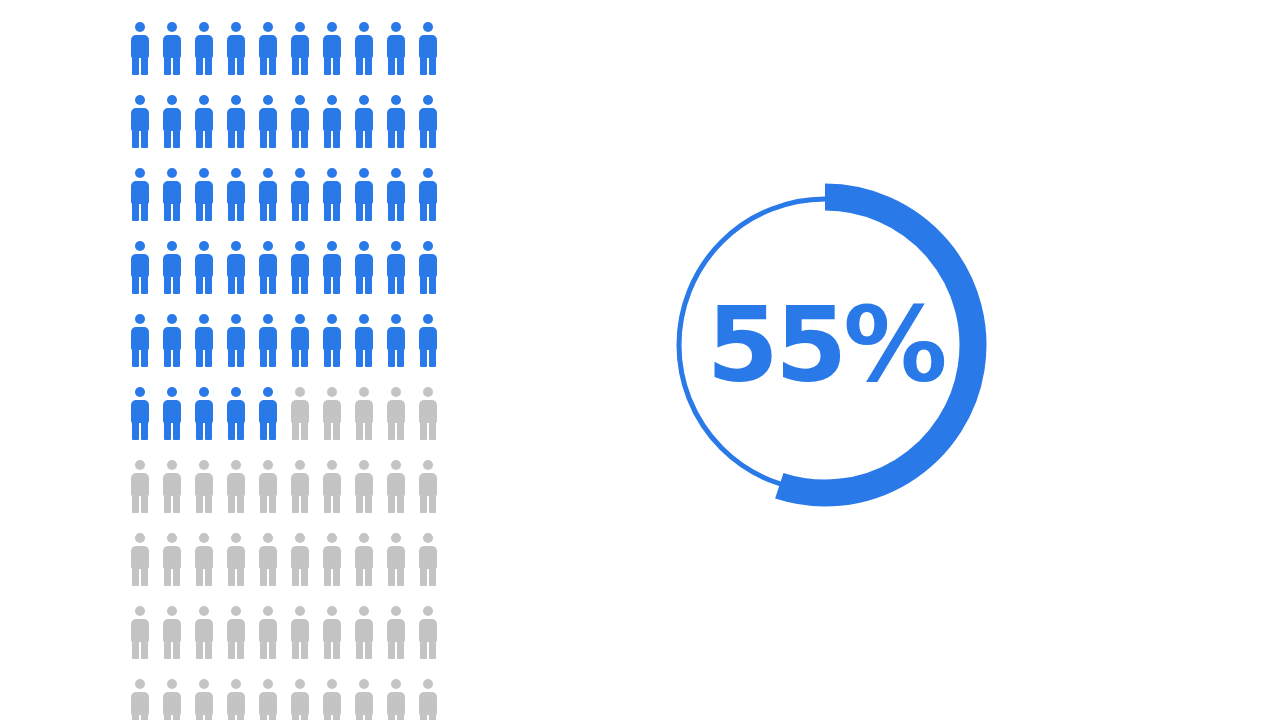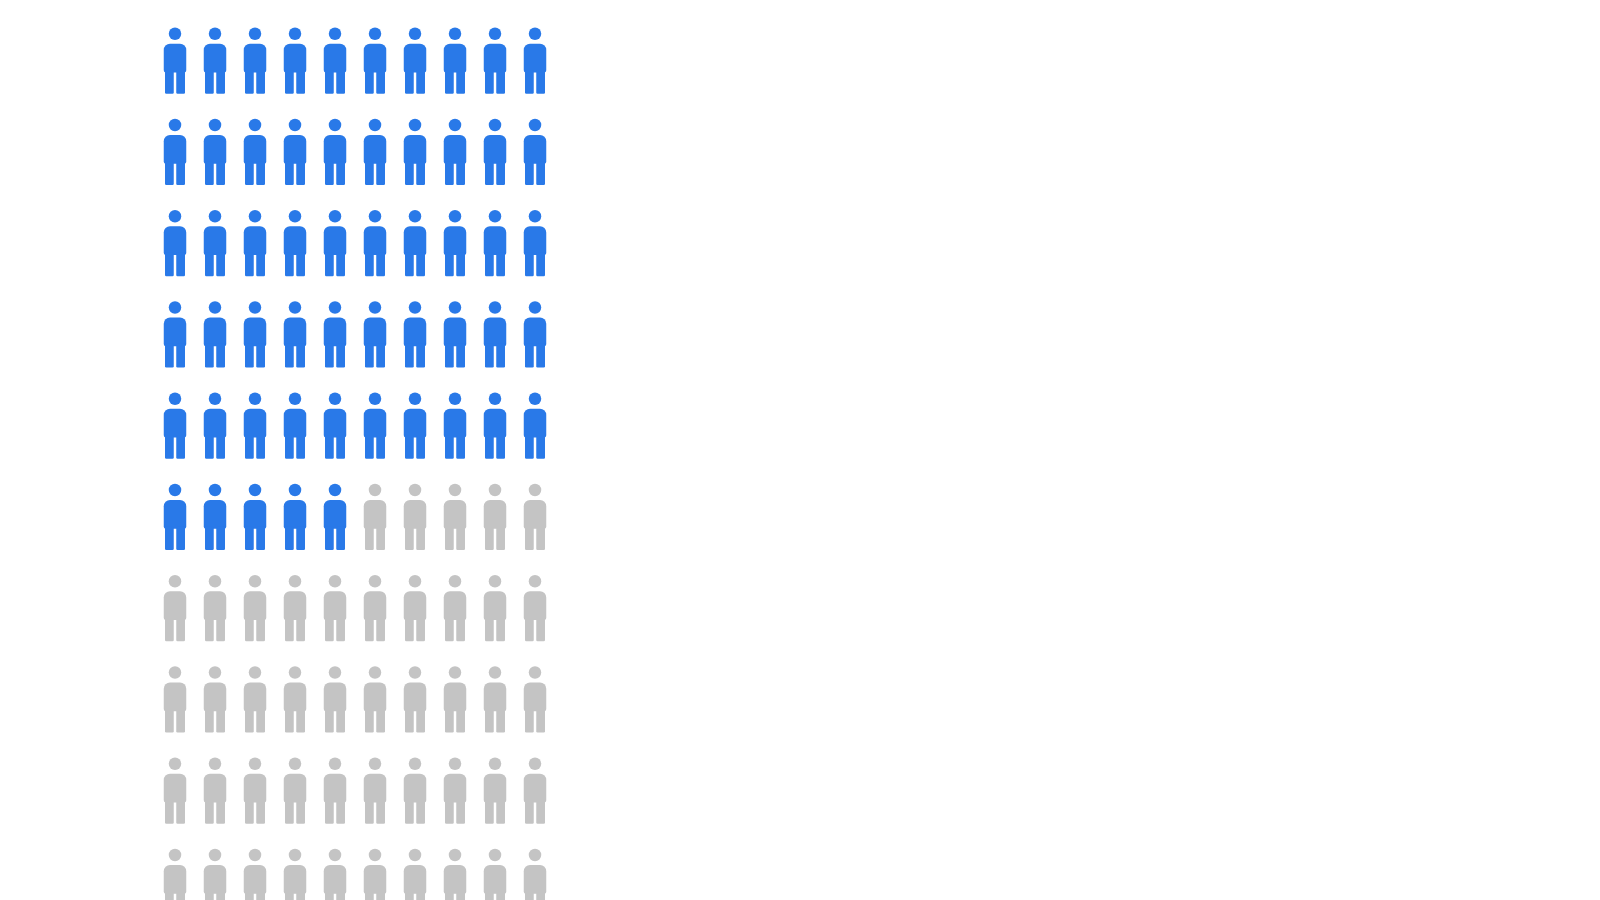--- a/index.html
+++ b/index.html
@@ -114,14 +114,24 @@
       <div class="picto-row"><span class="figure" style="color: rgb(41, 121, 232);"><span class="fig-head"></span><span class="fig-body"></span><span class="fig-leg-l"></span><span class="fig-leg-r"></span></span><span class="figure" style="color: rgb(41, 121, 232);"><span class="fig-head"></span><span class="fig-body"></span><span class="fig-leg-l"></span><span class="fig-leg-r"></span></span><span class="figure" style="color: rgb(41, 121, 232);"><span class="fig-head"></span><span class="fig-body"></span><span class="fig-leg-l"></span><span class="fig-leg-r"></span></span><span class="figure" style="color: rgb(41, 121, 232);"><span class="fig-head"></span><span class="fig-body"></span><span class="fig-leg-l"></span><span class="fig-leg-r"></span></span><span class="figure" style="color: rgb(41, 121, 232);"><span class="fig-head"></span><span class="fig-body"></span><span class="fig-leg-l"></span><span class="fig-leg-r"></span></span><span class="figure" style="color: rgb(41, 121, 232);"><span class="fig-head"></span><span class="fig-body"></span><span class="fig-leg-l"></span><span class="fig-leg-r"></span></span><span class="figure" style="color: rgb(41, 121, 232);"><span class="fig-head"></span><span class="fig-body"></span><span class="fig-leg-l"></span><span class="fig-leg-r"></span></span><span class="figure" style="color: rgb(41, 121, 232);"><span class="fig-head"></span><span class="fig-body"></span><span class="fig-leg-l"></span><span class="fig-leg-r"></span></span><span class="figure" style="color: rgb(41, 121, 232);"><span class="fig-head"></span><span class="fig-body"></span><span class="fig-leg-l"></span><span class="fig-leg-r"></span></span><span class="figure" style="color: rgb(41, 121, 232);"><span class="fig-head"></span><span class="fig-body"></span><span class="fig-leg-l"></span><span class="fig-leg-r"></span></span></div>
       <div class="picto-row"><span class="figure" style="color: rgb(41, 121, 232);"><span class="fig-head"></span><span class="fig-body"></span><span class="fig-leg-l"></span><span class="fig-leg-r"></span></span><span class="figure" style="color: rgb(41, 121, 232);"><span class="fig-head"></span><span class="fig-body"></span><span class="fig-leg-l"></span><span class="fig-leg-r"></span></span><span class="figure" style="color: rgb(41, 121, 232);"><span class="fig-head"></span><span class="fig-body"></span><span class="fig-leg-l"></span><span class="fig-leg-r"></span></span><span class="figure" style="color: rgb(41, 121, 232);"><span class="fig-head"></span><span class="fig-body"></span><span class="fig-leg-l"></span><span class="fig-leg-r"></span></span><span class="figure" style="color: rgb(41, 121, 232);"><span class="fig-head"></span><span class="fig-body"></span><span class="fig-leg-l"></span><span class="fig-leg-r"></span></span><span class="figure" style="color: rgb(41, 121, 232);"><span class="fig-head"></span><span class="fig-body"></span><span class="fig-leg-l"></span><span class="fig-leg-r"></span></span><span class="figure" style="color: rgb(41, 121, 232);"><span class="fig-head"></span><span class="fig-body"></span><span class="fig-leg-l"></span><span class="fig-leg-r"></span></span><span class="figure" style="color: rgb(41, 121, 232);"><span class="fig-head"></span><span class="fig-body"></span><span class="fig-leg-l"></span><span class="fig-leg-r"></span></span><span class="figure" style="color: rgb(41, 121, 232);"><span class="fig-head"></span><span class="fig-body"></span><span class="fig-leg-l"></span><span class="fig-leg-r"></span></span><span class="figure" style="color: rgb(41, 121, 232);"><span class="fig-head"></span><span class="fig-body"></span><span class="fig-leg-l"></span><span class="fig-leg-r"></span></span></div>
       <div class="picto-row"><span class="figure" style="color: rgb(41, 121, 232);"><span class="fig-head"></span><span class="fig-body"></span><span class="fig-leg-l"></span><span class="fig-leg-r"></span></span><span class="figure" style="color: rgb(41, 121, 232);"><span class="fig-head"></span><span class="fig-body"></span><span class="fig-leg-l"></span><span class="fig-leg-r"></span></span><span class="figure" style="color: rgb(41, 121, 232);"><span class="fig-head"></span><span class="fig-body"></span><span class="fig-leg-l"></span><span class="fig-leg-r"></span></span><span class="figure" style="color: rgb(41, 121, 232);"><span class="fig-head"></span><span class="fig-body"></span><span class="fig-leg-l"></span><span class="fig-leg-r"></span></span><span class="figure" style="color: rgb(41, 121, 232);"><span class="fig-head"></span><span class="fig-body"></span><span class="fig-leg-l"></span><span class="fig-leg-r"></span></span><span class="figure" style="color: rgb(41, 121, 232);"><span class="fig-head"></span><span class="fig-body"></span><span class="fig-leg-l"></span><span class="fig-leg-r"></span></span><span class="figure" style="color: rgb(41, 121, 232);"><span class="fig-head"></span><span class="fig-body"></span><span class="fig-leg-l"></span><span class="fig-leg-r"></span></span><span class="figure" style="color: rgb(41, 121, 232);"><span class="fig-head"></span><span class="fig-body"></span><span class="fig-leg-l"></span><span class="fig-leg-r"></span></span><span class="figure" style="color: rgb(41, 121, 232);"><span class="fig-head"></span><span class="fig-body"></span><span class="fig-leg-l"></span><span class="fig-leg-r"></span></span><span class="figure" style="color: rgb(41, 121, 232);"><span class="fig-head"></span><span class="fig-body"></span><span class="fig-leg-l"></span><span class="fig-leg-r"></span></span></div>
       <div class="picto-row"><span class="figure" style="color: rgb(41, 121, 232);"><span class="fig-head"></span><span class="fig-body"></span><span class="fig-leg-l"></span><span class="fig-leg-r"></span></span><span class="figure" style="color: rgb(41, 121, 232);"><span class="fig-head"></span><span class="fig-body"></span><span class="fig-leg-l"></span><span class="fig-leg-r"></span></span><span class="figure" style="color: rgb(41, 121, 232);"><span class="fig-head"></span><span class="fig-body"></span><span class="fig-leg-l"></span><span class="fig-leg-r"></span></span><span class="figure" style="color: rgb(41, 121, 232);"><span class="fig-head"></span><span class="fig-body"></span><span class="fig-leg-l"></span><span class="fig-leg-r"></span></span><span class="figure" style="color: rgb(41, 121, 232);"><span class="fig-head"></span><span class="fig-body"></span><span class="fig-leg-l"></span><span class="fig-leg-r"></span></span><span class="figure" style="color: rgb(196, 196, 196);"><span class="fig-head"></span><span class="fig-body"></span><span class="fig-leg-l"></span><span class="fig-leg-r"></span></span><span class="figure" style="color: rgb(196, 196, 196);"><span class="fig-head"></span><span class="fig-body"></span><span class="fig-leg-l"></span><span class="fig-leg-r"></span></span><span class="figure" style="color: rgb(196, 196, 196);"><span class="fig-head"></span><span class="fig-body"></span><span class="fig-leg-l"></span><span class="fig-leg-r"></span></span><span class="figure" style="color: rgb(196, 196, 196);"><span class="fig-head"></span><span class="fig-body"></span><span class="fig-leg-l"></span><span class="fig-leg-r"></span></span><span class="figure" style="color: rgb(196, 196, 196);"><span class="fig-head"></span><span class="fig-body"></span><span class="fig-leg-l"></span><span class="fig-leg-r"></span></span></div>
       <div class="picto-row"><span class="figure" style="color: rgb(196, 196, 196);"><span class="fig-head"></span><span class="fig-body"></span><span class="fig-leg-l"></span><span class="fig-leg-r"></span></span><span class="figure" style="color: rgb(196, 196, 196);"><span class="fig-head"></span><span class="fig-body"></span><span class="fig-leg-l"></span><span class="fig-leg-r"></span></span><span class="figure" style="color: rgb(196, 196, 196);"><span class="fig-head"></span><span class="fig-body"></span><span class="fig-leg-l"></span><span class="fig-leg-r"></span></span><span class="figure" style="color: rgb(196, 196, 196);"><span class="fig-head"></span><span class="fig-body"></span><span class="fig-leg-l"></span><span class="fig-leg-r"></span></span><span class="figure" style="color: rgb(196, 196, 196);"><span class="fig-head"></span><span class="fig-body"></span><span class="fig-leg-l"></span><span class="fig-leg-r"></span></span><span class="figure" style="color: rgb(196, 196, 196);"><span class="fig-head"></span><span class="fig-body"></span><span class="fig-leg-l"></span><span class="fig-leg-r"></span></span><span class="figure" style="color: rgb(196, 196, 196);"><span class="fig-head"></span><span class="fig-body"></span><span class="fig-leg-l"></span><span class="fig-leg-r"></span></span><span class="figure" style="color: rgb(196, 196, 196);"><span class="fig-head"></span><span class="fig-body"></span><span class="fig-leg-l"></span><span class="fig-leg-r"></span></span><span class="figure" style="color: rgb(196, 196, 196);"><span class="fig-head"></span><span class="fig-body"></span><span class="fig-leg-l"></span><span class="fig-leg-r"></span></span><span class="figure" style="color: rgb(196, 196, 196);"><span class="fig-head"></span><span class="fig-body"></span><span class="fig-leg-l"></span><span class="fig-leg-r"></span></span></div>
       <div class="picto-row"><span class="figure" style="color: rgb(196, 196, 196);"><span class="fig-head"></span><span class="fig-body"></span><span class="fig-leg-l"></span><span class="fig-leg-r"></span></span><span class="figure" style="color: rgb(196, 196, 196);"><span class="fig-head"></span><span class="fig-body"></span><span class="fig-leg-l"></span><span class="fig-leg-r"></span></span><span class="figure" style="color: rgb(196, 196, 196);"><span class="fig-head"></span><span class="fig-body"></span><span class="fig-leg-l"></span><span class="fig-leg-r"></span></span><span class="figure" style="color: rgb(196, 196, 196);"><span class="fig-head"></span><span class="fig-body"></span><span class="fig-leg-l"></span><span class="fig-leg-r"></span></span><span class="figure" style="color: rgb(196, 196, 196);"><span class="fig-head"></span><span class="fig-body"></span><span class="fig-leg-l"></span><span class="fig-leg-r"></span></span><span class="figure" style="color: rgb(196, 196, 196);"><span class="fig-head"></span><span class="fig-body"></span><span class="fig-leg-l"></span><span class="fig-leg-r"></span></span><span class="figure" style="color: rgb(196, 196, 196);"><span class="fig-head"></span><span class="fig-body"></span><span class="fig-leg-l"></span><span class="fig-leg-r"></span></span><span class="figure" style="color: rgb(196, 196, 196);"><span class="fig-head"></span><span class="fig-body"></span><span class="fig-leg-l"></span><span class="fig-leg-r"></span></span><span class="figure" style="color: rgb(196, 196, 196);"><span class="fig-head"></span><span class="fig-body"></span><span class="fig-leg-l"></span><span class="fig-leg-r"></span></span><span class="figure" style="color: rgb(196, 196, 196);"><span class="fig-head"></span><span class="fig-body"></span><span class="fig-leg-l"></span><span class="fig-leg-r"></span></span></div>
       <div class="picto-row"><span class="figure" style="color: rgb(196, 196, 196);"><span class="fig-head"></span><span class="fig-body"></span><span class="fig-leg-l"></span><span class="fig-leg-r"></span></span><span class="figure" style="color: rgb(196, 196, 196);"><span class="fig-head"></span><span class="fig-body"></span><span class="fig-leg-l"></span><span class="fig-leg-r"></span></span><span class="figure" style="color: rgb(196, 196, 196);"><span class="fig-head"></span><span class="fig-body"></span><span class="fig-leg-l"></span><span class="fig-leg-r"></span></span><span class="figure" style="color: rgb(196, 196, 196);"><span class="fig-head"></span><span class="fig-body"></span><span class="fig-leg-l"></span><span class="fig-leg-r"></span></span><span class="figure" style="color: rgb(196, 196, 196);"><span class="fig-head"></span><span class="fig-body"></span><span class="fig-leg-l"></span><span class="fig-leg-r"></span></span><span class="figure" style="color: rgb(196, 196, 196);"><span class="fig-head"></span><span class="fig-body"></span><span class="fig-leg-l"></span><span class="fig-leg-r"></span></span><span class="figure" style="color: rgb(196, 196, 196);"><span class="fig-head"></span><span class="fig-body"></span><span class="fig-leg-l"></span><span class="fig-leg-r"></span></span><span class="figure" style="color: rgb(196, 196, 196);"><span class="fig-head"></span><span class="fig-body"></span><span class="fig-leg-l"></span><span class="fig-leg-r"></span></span><span class="figure" style="color: rgb(196, 196, 196);"><span class="fig-head"></span><span class="fig-body"></span><span class="fig-leg-l"></span><span class="fig-leg-r"></span></span><span class="figure" style="color: rgb(196, 196, 196);"><span class="fig-head"></span><span class="fig-body"></span><span class="fig-leg-l"></span><span class="fig-leg-r"></span></span></div>
       <div class="picto-row"><span class="figure" style="color: rgb(196, 196, 196);"><span class="fig-head"></span><span class="fig-body"></span><span class="fig-leg-l"></span><span class="fig-leg-r"></span></span><span class="figure" style="color: rgb(196, 196, 196);"><span class="fig-head"></span><span class="fig-body"></span><span class="fig-leg-l"></span><span class="fig-leg-r"></span></span><span class="figure" style="color: rgb(196, 196, 196);"><span class="fig-head"></span><span class="fig-body"></span><span class="fig-leg-l"></span><span class="fig-leg-r"></span></span><span class="figure" style="color: rgb(196, 196, 196);"><span class="fig-head"></span><span class="fig-body"></span><span class="fig-leg-l"></span><span class="fig-leg-r"></span></span><span class="figure" style="color: rgb(196, 196, 196);"><span class="fig-head"></span><span class="fig-body"></span><span class="fig-leg-l"></span><span class="fig-leg-r"></span></span><span class="figure" style="color: rgb(196, 196, 196);"><span class="fig-head"></span><span class="fig-body"></span><span class="fig-leg-l"></span><span class="fig-leg-r"></span></span><span class="figure" style="color: rgb(196, 196, 196);"><span class="fig-head"></span><span class="fig-body"></span><span class="fig-leg-l"></span><span class="fig-leg-r"></span></span><span class="figure" style="color: rgb(196, 196, 196);"><span class="fig-head"></span><span class="fig-body"></span><span class="fig-leg-l"></span><span class="fig-leg-r"></span></span><span class="figure" style="color: rgb(196, 196, 196);"><span class="fig-head"></span><span class="fig-body"></span><span class="fig-leg-l"></span><span class="fig-leg-r"></span></span><span class="figure" style="color: rgb(196, 196, 196);"><span class="fig-head"></span><span class="fig-body"></span><span class="fig-leg-l"></span><span class="fig-leg-r"></span></span></div>
     </div>
 
+  <div id="donut-gauge">
+    <svg viewBox="0 0 330 330" xmlns="http://www.w3.org/2000/svg">
+
+      <circle id="gauge-track" cx="165" cy="165" r="146" fill="none" stroke="#2979E8" stroke-width="5"></circle>
+
+      <path id="gauge-arc" fill="none" stroke="#2979E8" stroke-width="27" stroke-linecap="butt" d="M 165.00 17.00 A 148 148 0 1 1 119.27 305.76"></path>
+
+      <text id="gauge-label" class="gauge-value-text" x="165" y="165" text-anchor="middle" dominant-baseline="central" fill="#2979E8">55%</text>
+    </svg>
+  </div>
 
 </div>
 
 </body></html>

